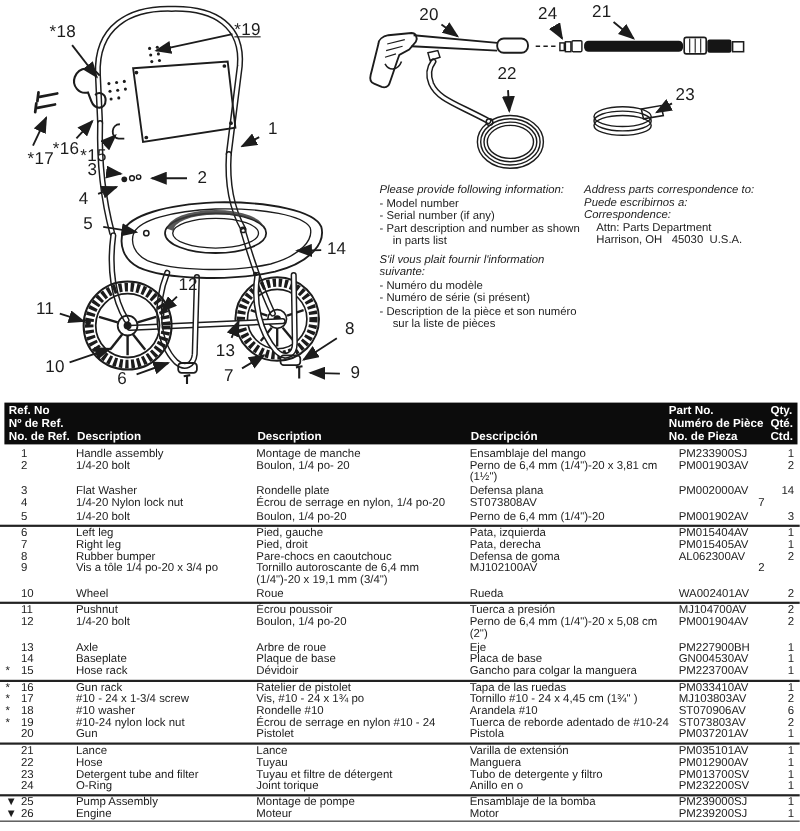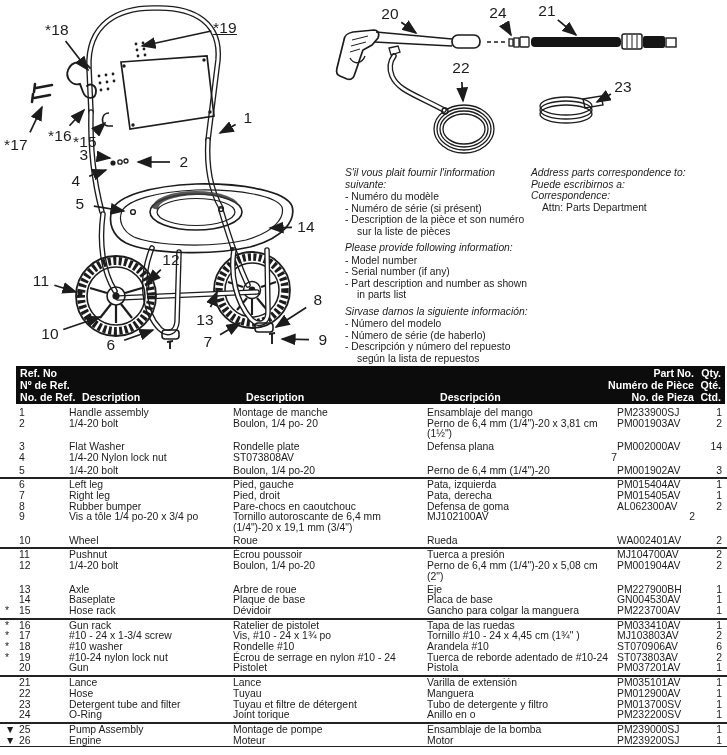--- a/index.html
+++ b/index.html
@@ -19,23 +19,23 @@
   .textblock{position:absolute;font-size:10.3px;line-height:11.5px;}
   #info-block{left:345px;top:167px;width:186px;}
   .i-head{font-style:italic;margin-bottom:1px;}
   .i-item{padding-left:12px;text-indent:-12px;}
   .i-group{margin-bottom:5px;}
   #address-block{left:531px;top:167px;width:192px;}
   .addr-italic{font-style:italic;}
   .addr-plain{padding-left:11px;white-space:pre;}
   
   #thead{position:absolute;left:4px;right:2px;top:366px;height:38px;background:#0c0c0c;
-         color:#ffffff;font-weight:bold;font-size:10.6px;line-height:12.2px;margin-left:12px;}
+         color:#ffffff;font-weight:bold;font-size:10.6px;line-height:12.2px;}
   .h-abs{position:absolute;}
-  .h-right{text-align:right;}
+  .h-right{text-align:left;}
   #table-body{position:absolute;left:0;right:0;top:408px;border-bottom:1.6px solid #222;}
   .trow{display:grid;grid-template-columns:64px 164px 194px 190px 78px 1fr;
         padding:0 5px;font-size:10.4px;line-height:10.7px;}
   .trow.sep{border-top:2px solid #222;margin-top:1px;padding-top:1px;}
   .trow.tall{margin-bottom:2px;}
   .c-ref{display:flex;}
   .mk{display:inline-block;width:14px;flex:0 0 14px;}
   .c-en,.c-fr,.c-part{white-space:nowrap;}
   .c-es{padding-right:6px;}
   .c-qty{text-align:right;}
@@ -241,21 +241,21 @@
         <line x1="505.122210369773" y1="25.05297139500042" x2="511" y2="35" class="arrow-line" marker-end="url(#arrowhead)"></line>
         <line x1="557.7855204957457" y1="19.925947996479163" x2="576" y2="35" class="arrow-line" marker-end="url(#arrowhead)"></line>
         <line x1="461.84693084562645" y1="81.97435895283667" x2="463" y2="101" class="arrow-line" marker-end="url(#arrowhead)"></line>
         <line x1="610.8734017953196" y1="93.99611434885408" x2="597" y2="102" class="arrow-line" marker-end="url(#arrowhead)"></line>
       </g>
   </svg>
   <div id="callout-layer">
       <div class="callout" style="left: 57px; top: 30px;">*18</div>
       <div class="callout" style="left: 225px; top: 28px; text-decoration: underline;">*19</div>
       <div class="callout" style="left: 248px; top: 118px;">1</div>
-      <div class="callout" style="left: 16px; top: 145px;">*17</div>
+      <div class="callout" style="left: 37px; top: 145px;">*17</div>
       <div class="callout" style="left: 60px; top: 136px;">*16</div>
       <div class="callout" style="left: 85px; top: 142px;">*15</div>
       <div class="callout" style="left: 84px; top: 155px;">3</div>
       <div class="callout" style="left: 184px; top: 162px;">2</div>
       <div class="callout" style="left: 76px; top: 181px;">4</div>
       <div class="callout" style="left: 80px; top: 204px;">5</div>
       <div class="callout" style="left: 306px; top: 227px;">14</div>
       <div class="callout" style="left: 171px; top: 260px;">12</div>
       <div class="callout" style="left: 41px; top: 281px;">11</div>
       <div class="callout" style="left: 205px; top: 320px;">13</div>
@@ -267,44 +267,39 @@
       <div class="callout" style="left: 390px; top: 14px;">20</div>
       <div class="callout" style="left: 498px; top: 13px;">24</div>
       <div class="callout" style="left: 547px; top: 11px;">21</div>
       <div class="callout" style="left: 461px; top: 68px;">22</div>
       <div class="callout" style="left: 623px; top: 87px;">23</div>
     </div>
 </div>
 
 <div id="info-block" class="textblock">
   <div class="i-group">
-    <div class="i-head">S'il vous plait fournir l'information suivante:</div>
-    <div class="i-item">- Numéro du modèle</div>
-    <div class="i-item">- Numéro de série (si présent)</div>
-    <div class="i-item">- Description de la pièce et son numéro sur la liste de pièces</div>
-  </div>
-  <div class="i-group">
     <div class="i-head">Please provide following information:</div>
     <div class="i-item">- Model number</div>
     <div class="i-item">- Serial number (if any)</div>
     <div class="i-item">- Part description and number as shown in parts list</div>
   </div>
   <div class="i-group">
-    <div class="i-head">Sirvase darnos la siguiente información:</div>
-    <div class="i-item">- Número del modelo</div>
-    <div class="i-item">- Número de série (de haberlo)</div>
-    <div class="i-item">- Descripción y número del repuesto según la lista de repuestos</div>
+    <div class="i-head">S'il vous plait fournir l'information suivante:</div>
+    <div class="i-item">- Numéro du modèle</div>
+    <div class="i-item">- Numéro de série (si présent)</div>
+    <div class="i-item">- Description de la pièce et son numéro sur la liste de pièces</div>
   </div>
 </div>
 
 <div id="address-block" class="textblock">
   <div class="addr-italic">Address parts correspondence to:</div>
   <div class="addr-italic">Puede escribirnos a:</div>
   <div class="addr-italic">Correspondence:</div>
   <div class="addr-plain">Attn: Parts Department</div>
+  <div class="addr-plain">Harrison, OH   45030  U.S.A.</div>
 </div>
 
 <div id="thead">
   <div class="h-abs" style="left:4px;top:1px;">
     <div>Ref. No</div>
     <div>Nº de Ref.</div>
     <div>No. de Ref.</div>
   </div>
   <div class="h-abs" style="left:66px;bottom:1px;">Description</div>
   <div class="h-abs" style="left:230px;bottom:1px;">Description</div>
@@ -354,20 +349,21 @@
       <div class="c-es">Defensa plana</div>
       <div class="c-part">PM002000AV</div>
       <div class="c-qty">14</div>
     </div>
     <div class="trow tall">
       <div class="c-ref">
         <span class="mk"></span>
         <span>4</span>
       </div>
       <div class="c-en">1/4-20 Nylon lock nut</div>
+      <div class="c-fr">Écrou de serrage en nylon, 1/4 po-20</div>
       <div class="c-part">ST073808AV</div>
       <div class="c-qty">7</div>
     </div>
     <div class="trow">
       <div class="c-ref">
         <span class="mk"></span>
         <span>5</span>
       </div>
       <div class="c-en">1/4-20 bolt</div>
       <div class="c-fr">Boulon, 1/4 po-20</div>

